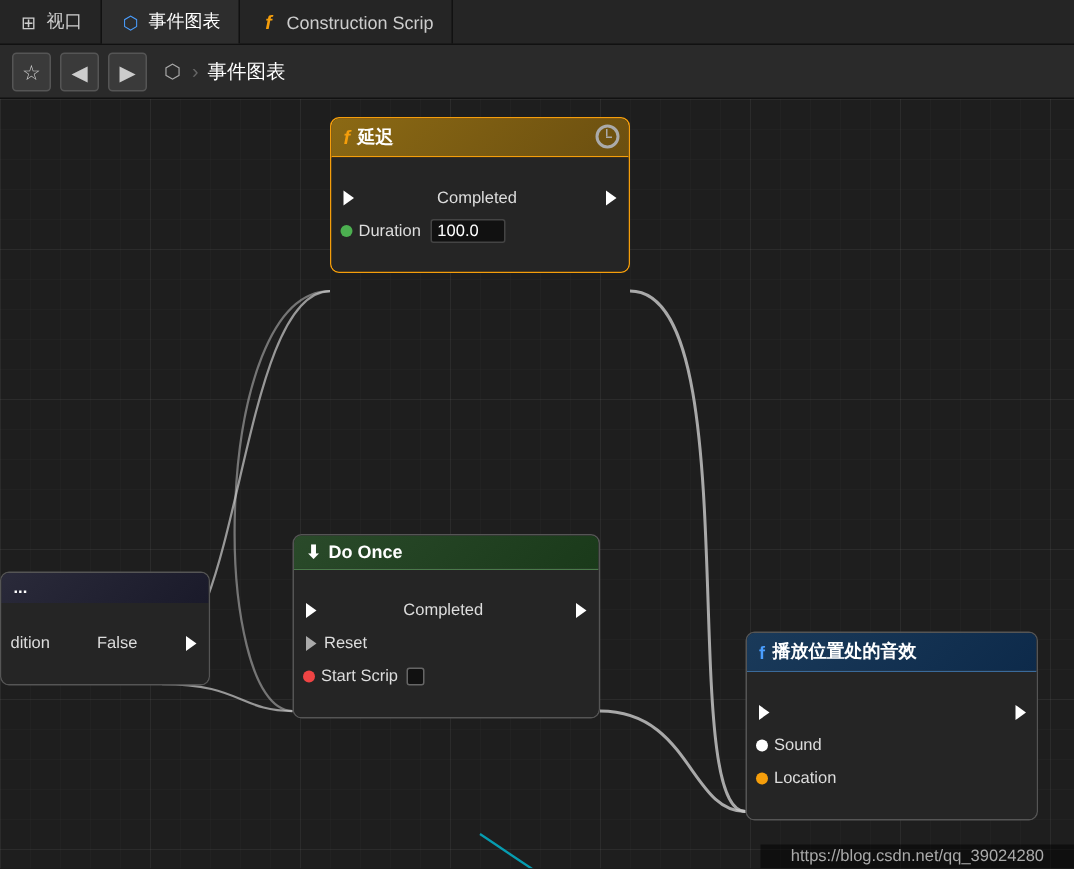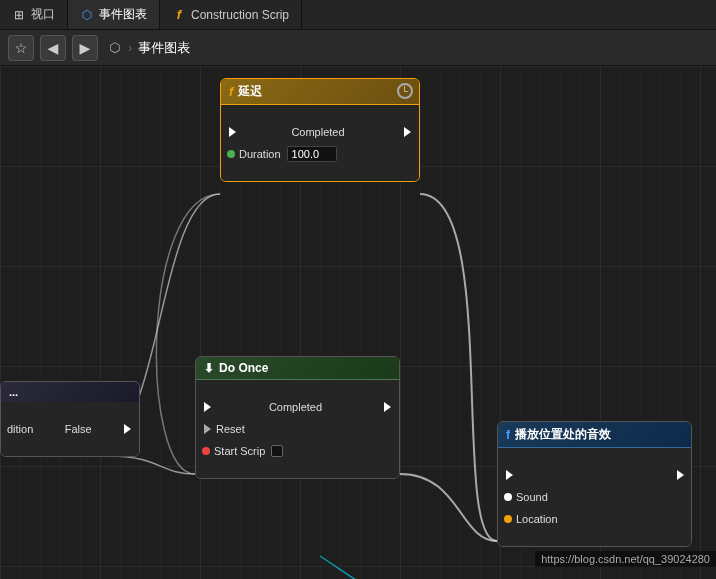--- a/index.html
+++ b/index.html
@@ -268,26 +268,26 @@
       top: 0;
       left: 0;
       width: 100%;
       height: 100%;
       pointer-events: none;
     }
 
     
     #watermark {
       position: absolute;
-      bottom: 12px;
+      bottom: 0;
       right: 0;
       background: rgba(0,0,0,0.5);
       color: #aaa;
       font-size: 11px;
-      padding: 2px 6px;
+      padding: 2px 20px;
     }
 
     
     .node-condition .bp-node-header {
       background: linear-gradient(135deg, #2a2a2a 0%, #1a1a1a 100%);
     }
 
     
     .node-icon-download {
       font-size: 12px;

